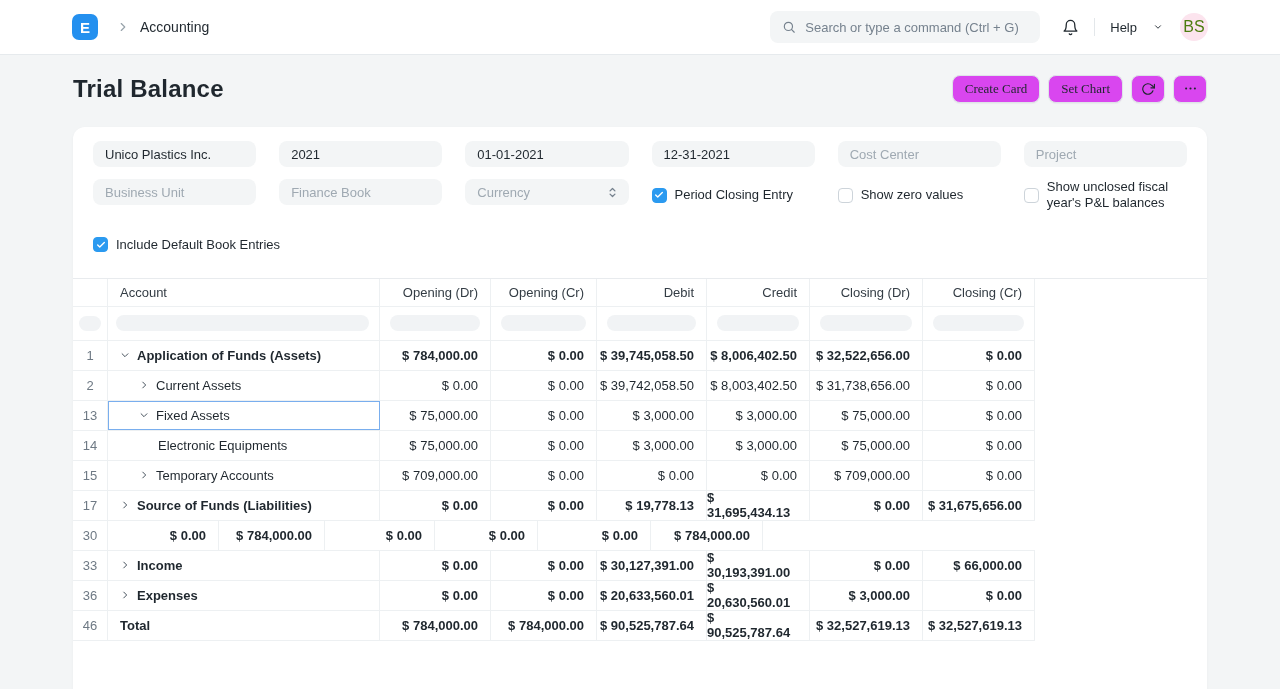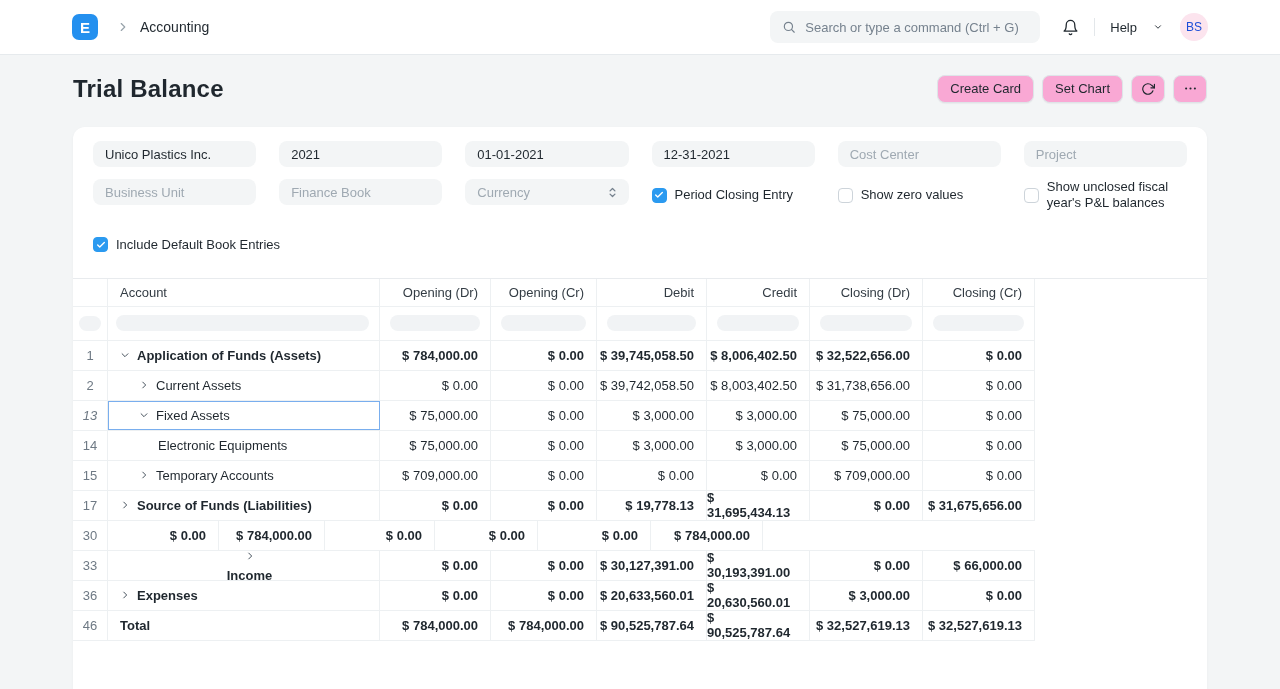--- a/index.html
+++ b/index.html
@@ -17,31 +17,31 @@
   .crumb-sep { margin:0 10px 0 18px; color:#98a3ab; }
   .breadcrumb-label { font-size:14px; color:#1f272e; cursor:pointer; }
   .nav-right { margin-left:auto; display:flex; align-items:center; }
   .searchbar { width:270px; height:32px; background:#f3f5f6; border-radius:8px;
                display:flex; align-items:center; gap:9px; padding:0 12px;
                color:#76828e; font-size:13px; margin-right:22px; cursor:text; }
   .icon-btn { background:none; border:none; cursor:pointer; color:#1f272e; display:flex; }
   .nav-divider { width:1px; height:18px; background:#e3e7ea; margin:0 15px; }
   .help { display:flex; align-items:center; gap:16px; font-size:13px;
           margin-right:17px; cursor:pointer; color:#1f272e; }
-  .avatar { width:28px; height:28px; border-radius:50%; background:#fce4ee; color:#1d4ed8;
-            font-size:12px; display:flex; align-items:center; justify-content:center; cursor:pointer; }
+  .avatar { width:28px; height:28px; border-radius:50%; background:#fce4ee; color:#4d7c0f;
+            font-size:16px; display:flex; align-items:center; justify-content:center; cursor:pointer; }
 
   
   .page { padding:0 73px; }
   .page-head { display:flex; align-items:center; justify-content:space-between; padding-top:19px; height:48px; }
   .page-title { font-size:24px; font-weight:700; letter-spacing:.2px; }
   .actions { display:flex; gap:8px; }
-  .btn { height:28px; background:#f9a8d4; border:1px solid #dee4e8; border-radius:8px;
+  .btn { height:28px; background:#d946ef; border:1px solid #dee4e8; border-radius:8px;
          font-size:13px; color:#1f272e; padding:0 12px; display:flex; align-items:center;
-         justify-content:center; cursor:pointer; box-shadow:0 .5px 1px rgba(0,0,0,.04); }
+         justify-content:center; cursor:pointer; box-shadow:0 .5px 1px rgba(0,0,0,.04);font-family:Liberation Serif, serif; }
   .btn-icon { width:34px; padding:0; }
 
   
   .card { margin-top:24px; background:#fff; border-radius:12px 12px 0 0;
           min-height:562px; box-shadow:0 1px 3px rgba(0,0,0,.04); }
   .filters { padding:14px 20px 0; }
   .filter-grid { display:grid; grid-template-columns:repeat(6,1fr); column-gap:23px; row-gap:12px; }
   .pill { height:26px; background:#f3f5f6; border-radius:8px; display:flex; align-items:center;
           padding:0 12px; font-size:13px; color:#1f272e; cursor:text; }
   .pill.ph { color:#9fa9b2; }
@@ -255,21 +255,21 @@
               <div class="">Current Assets</div>
             </div>
             <div class="cell c-num" style="width: 111px;">$ 0.00</div>
             <div class="cell c-num" style="width: 106px;">$ 0.00</div>
             <div class="cell c-num" style="width: 110px;">$ 39,742,058.50</div>
             <div class="cell c-num" style="width: 103px;">$ 8,003,402.50</div>
             <div class="cell c-num" style="width: 113px;">$ 31,738,656.00</div>
             <div class="cell c-num" style="width: 112px;">$ 0.00</div>
           </div>
           <div class="dt-row dt-data">
-            <div class="cell c-idx" style="width: 35px; font-style: italic;">13</div>
+            <div class="cell c-idx" style="width: 35px;">13</div>
             <div class="cell acct-cell focused" style="width: 272px; padding-left: 31px;">
               <div class="chev">
                 <svg width="10" height="10" viewBox="0 0 24 24" fill="none" stroke="currentColor" stroke-width="2.4" stroke-linecap="round" stroke-linejoin="round">
                   <polyline points="5 9 12 16 19 9"></polyline>
                 </svg>
               </div>
               <div class="">Fixed Assets</div>
             </div>
             <div class="cell c-num" style="width: 111px;">$ 75,000.00</div>
             <div class="cell c-num" style="width: 106px;">$ 0.00</div>
@@ -328,21 +328,21 @@
             <div class="cell c-idx" style="width: 35px;">30</div>
             <div class="cell c-num bold" style="width: 111px;">$ 0.00</div>
             <div class="cell c-num bold" style="width: 106px;">$ 784,000.00</div>
             <div class="cell c-num bold" style="width: 110px;">$ 0.00</div>
             <div class="cell c-num bold" style="width: 103px;">$ 0.00</div>
             <div class="cell c-num bold" style="width: 113px;">$ 0.00</div>
             <div class="cell c-num bold" style="width: 112px;">$ 784,000.00</div>
           </div>
           <div class="dt-row dt-data">
             <div class="cell c-idx" style="width: 35px;">33</div>
-            <div class="cell acct-cell" style="width: 272px; padding-left: 12px; flex-direction: column;">
+            <div class="cell acct-cell" style="width: 272px; padding-left: 12px;">
               <div class="chev">
                 <svg width="10" height="10" viewBox="0 0 24 24" fill="none" stroke="currentColor" stroke-width="2.4" stroke-linecap="round" stroke-linejoin="round">
                   <polyline points="9 5 16 12 9 19"></polyline>
                 </svg>
               </div>
               <div class="bold">Income</div>
             </div>
             <div class="cell c-num bold" style="width: 111px;">$ 0.00</div>
             <div class="cell c-num bold" style="width: 106px;">$ 0.00</div>
             <div class="cell c-num bold" style="width: 110px;">$ 30,127,391.00</div>

